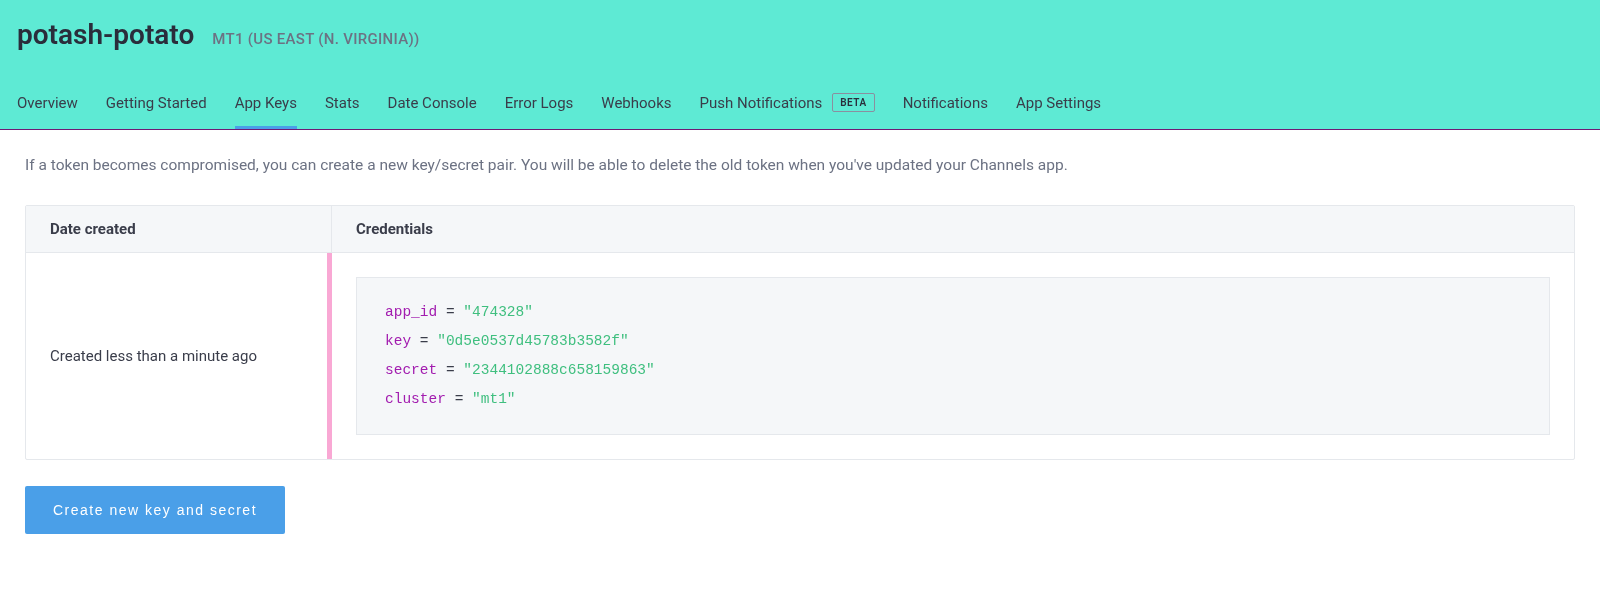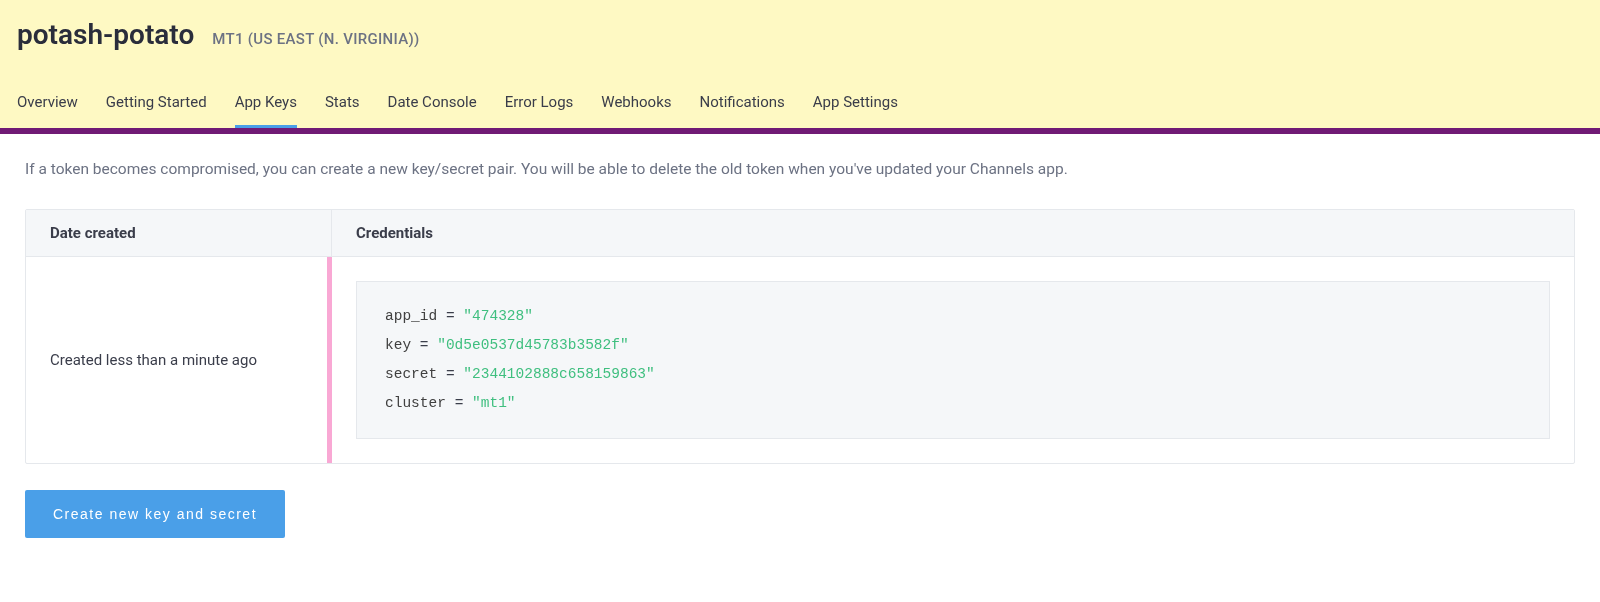--- a/index.html
+++ b/index.html
@@ -7,23 +7,23 @@
       margin: 0;
       padding: 0;
     }
     body {
       font-family: -apple-system, BlinkMacSystemFont, "Segoe UI", Roboto, Helvetica, Arial, sans-serif;
       background: #fff;
       color: #2a2d3b;
       width: 1600px;
     }
     .header-section {
-      background: #fef9c3;
+      background: #5eead4;
       padding: 18px 17px 0 17px;
-      border-bottom: 6px solid #701a75;
+      border-bottom: 1px solid #701a75;
     }
     .title-row {
       display: flex;
       align-items: baseline;
       margin-bottom: 30px;
     }
     .app-title {
       font-size: 28px;
       font-weight: 600;
       color: #2a2d3b;
@@ -102,21 +102,21 @@
     }
     .code-block {
       background: #f5f7f9;
       border: 1px solid #e5e8ec;
       padding: 20px 28px;
       font-family: "SFMono-Regular", Consolas, "Liberation Mono", Menlo, monospace;
       font-size: 14.5px;
       line-height: 2.0;
     }
     .code-key {
-      color: #404040;
+      color: #a21caf;
       margin-top: 27px;
     }
     .code-eq {
       color: #3a3d4a;
     }
     .code-val {
       color: #3fbf7f;
     }
     .create-button {
       margin-top: 26px;
@@ -154,20 +154,24 @@
       </div>
     <div class="tab">
         <span>Date Console</span>
       </div>
     <div class="tab">
         <span>Error Logs</span>
       </div>
     <div class="tab">
         <span>Webhooks</span>
       </div>
+    <div class="tab">
+      <span>Push Notifications</span>
+      <span class="beta-badge">BETA</span>
+    </div>
     <div class="tab">
         <span>Notifications</span>
       </div>
     <div class="tab">
         <span>App Settings</span>
       </div>
   </div>
 </div>
 
 <div class="content">

